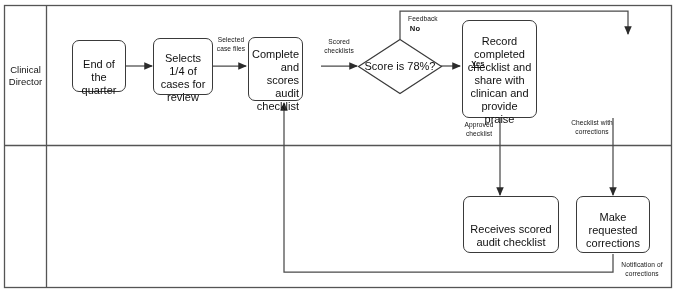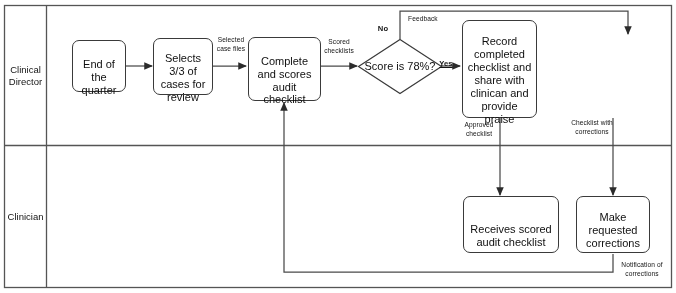--- a/index.html
+++ b/index.html
@@ -19,21 +19,21 @@
   .node span{display:block;margin-top:23px;}
   .diamond-wrap{position:absolute;}
   .diamond-text{
     position:absolute;display:flex;align-items:center;justify-content:center;
     text-align:center;font-size:11px;color:#101010;line-height:1.18;
   }
   .edge-label{
     position:absolute;text-align:center;font-size:6.6px;color:#141414;
     line-height:1.3;letter-spacing:0.1px;
   }
-  .edge-label.bold{font-weight:bold;font-size:7.6px;}
+  .edge-label.bold{font-weight:bold;font-size:7.6px;margin-left:32px;}
   .lbl-left{text-align:left;}
 </style>
 </head>
 <body>
 
 <div id="stage">
 
   <svg id="svgroot" viewBox="0 0 676 293" xmlns="http://www.w3.org/2000/svg">
     <defs>
       <marker id="ah" markerWidth="7" markerHeight="7" refX="6.2" refY="3" orient="auto">
@@ -61,31 +61,30 @@
 
       <line x1="500" y1="118" x2="500" y2="195" marker-end="url(#ah)"></line>
 
       <line x1="613" y1="118" x2="613" y2="195" marker-end="url(#ah)"></line>
 
       <path d="M613,254 L613,272 L284,272 L284,103" marker-end="url(#ah)"></path>
     </g>
   </svg>
 
   <div class="lane-label" style="left:5px;top:6px;width:41px;height:139px;text-align:center;">Clinical Director</div>
-  <div class="lane-label" style="left:5px;top:146px;width:41px;height:141px;">Clinician</div>
 
   <div class="node" style="left:72px;top:40px;width:54px;height:52px;">
     <span>End of the quarter</span>
   </div>
 
   <div class="node" style="left:153px;top:38px;width:60px;height:57px;">
-    <span>Selects 3/3 of cases for review</span>
+    <span>Selects 1/4 of cases for review</span>
   </div>
 
-  <div class="node" style="left:248px;top:37px;width:73px;height:64px;">
+  <div class="node" style="left:248px;top:37px;width:55px;height:64px;text-align:right;">
     <span>Complete and scores audit checklist</span>
   </div>
 
   <div class="diamond-wrap" style="left:357px;top:38px;width:86px;height:57px;">
     <svg width="86" height="57" viewBox="0 0 86 57" xmlns="http://www.w3.org/2000/svg">
       <polygon points="43,1.5 84.5,28.5 43,55.5 1.5,28.5" fill="#ffffff" stroke="#3a3a3a" stroke-width="1.2"></polygon>
     </svg>
   </div>
   <div class="diamond-text" style="left:363px;top:39px;width:74px;height:55px;">Score is 78%?</div>
 

